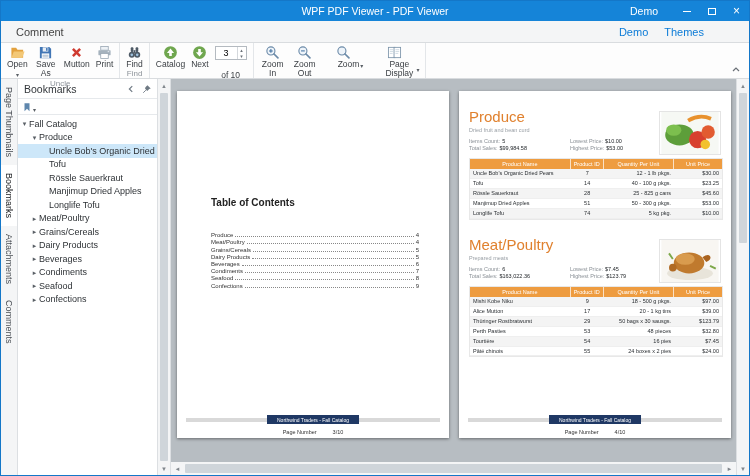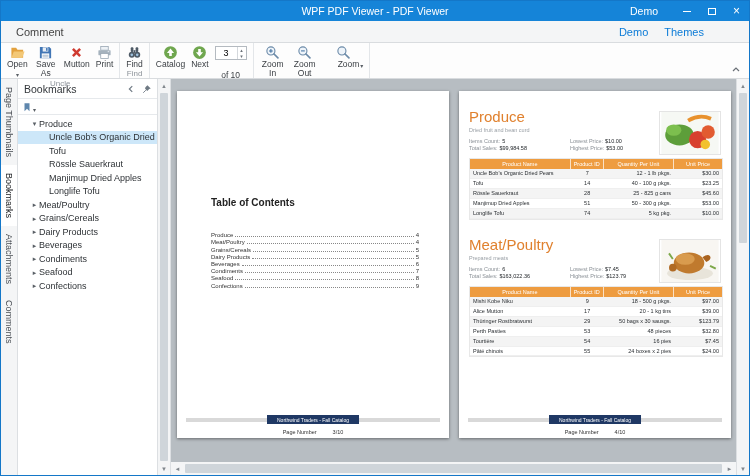--- a/index.html
+++ b/index.html
@@ -262,20 +262,33 @@
               <svg viewBox="0 0 16 16">
                 <circle cx="6.3" cy="6.3" r="4.3" fill="#eef4fa" stroke="#6b8aa8" stroke-width="1.2"></circle>
                 <path d="M9.6 9.6l4.2 4.2" stroke="#6b8aa8" stroke-width="1.8" stroke-linecap="round"></path>
               </svg>
             </span>
           <div class="lblrow">
               <span class="lbl">Zoom</span>
               <span class="caret"></span>
             </div>
         </div>
+        <div class="rbtn">
+          <span class="icon">
+              <svg viewBox="0 0 16 16">
+                <rect x="1.5" y="2.5" width="7" height="11" fill="#fff" stroke="#7b93a9" stroke-width="0.9"></rect>
+                <rect x="7.5" y="2.5" width="7" height="11" fill="#fff" stroke="#7b93a9" stroke-width="0.9"></rect>
+                <path d="M3 5h4M3 7h4M3 9h3M9 5h4M9 7h4M9 9h3" stroke="#c3d0db" stroke-width="0.8"></path>
+              </svg>
+            </span>
+          <div class="lblrow">
+              <span class="lbl" style="width:32px">Page Display</span>
+              <span class="caret"></span>
+            </div>
+        </div>
       </div>
       <div class="rgroup-caption">View</div>
     </div>
 
     <span class="ribbon-collapse">
         <svg width="8" height="5" viewBox="0 0 8 5">
           <path d="M1 4l3-3 3 3" stroke="#6a7077" fill="none" stroke-width="1.2"></path>
         </svg>
       </span>
   </div>
@@ -308,20 +321,24 @@
       </div>
       <div class="bp-tools">
         <span class="bp-tool">
           <svg width="10" height="10" viewBox="0 0 12 12">
               <path d="M3 1.5h6V11L6 8.2 3 11z" fill="#5f87ad"></path>
             </svg>
           <span class="caret"></span>
         </span>
       </div>
       <div class="btree">
+        <div class="trow" style="padding-left:2px">
+            <span class="exp open"></span>
+            <span>Fall Catalog</span>
+          </div>
         <div class="trow" style="padding-left:12px">
             <span class="exp open"></span>
             <span>Produce</span>
           </div>
         <div class="trow selected" style="padding-left:22px">
             <span class="exp leaf"></span>
             <span>Uncle Bob's Organic Dried Pears</span>
           </div>
         <div class="trow" style="padding-left:22px">
             <span class="exp leaf"></span>

